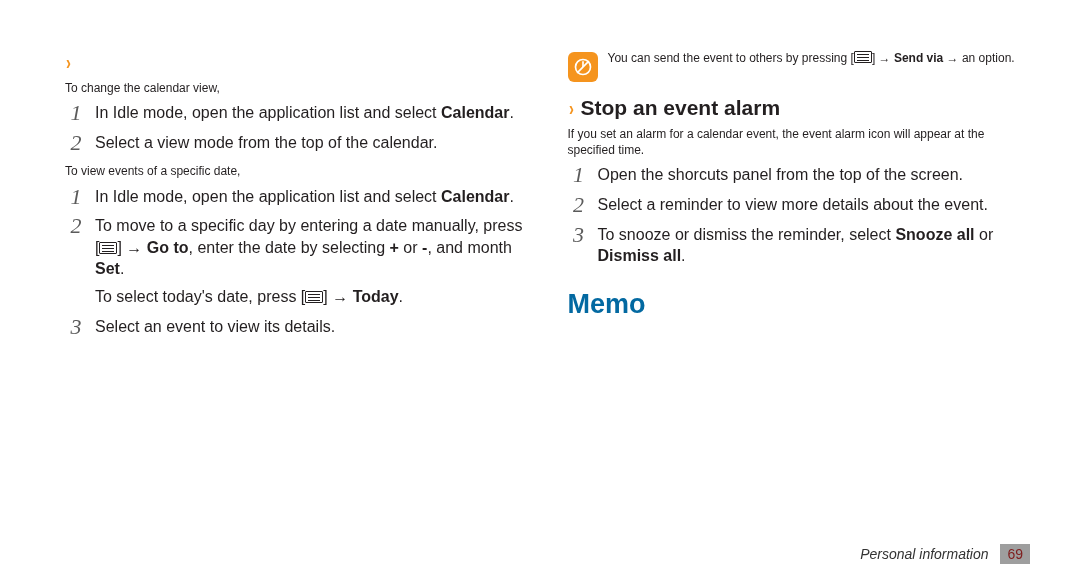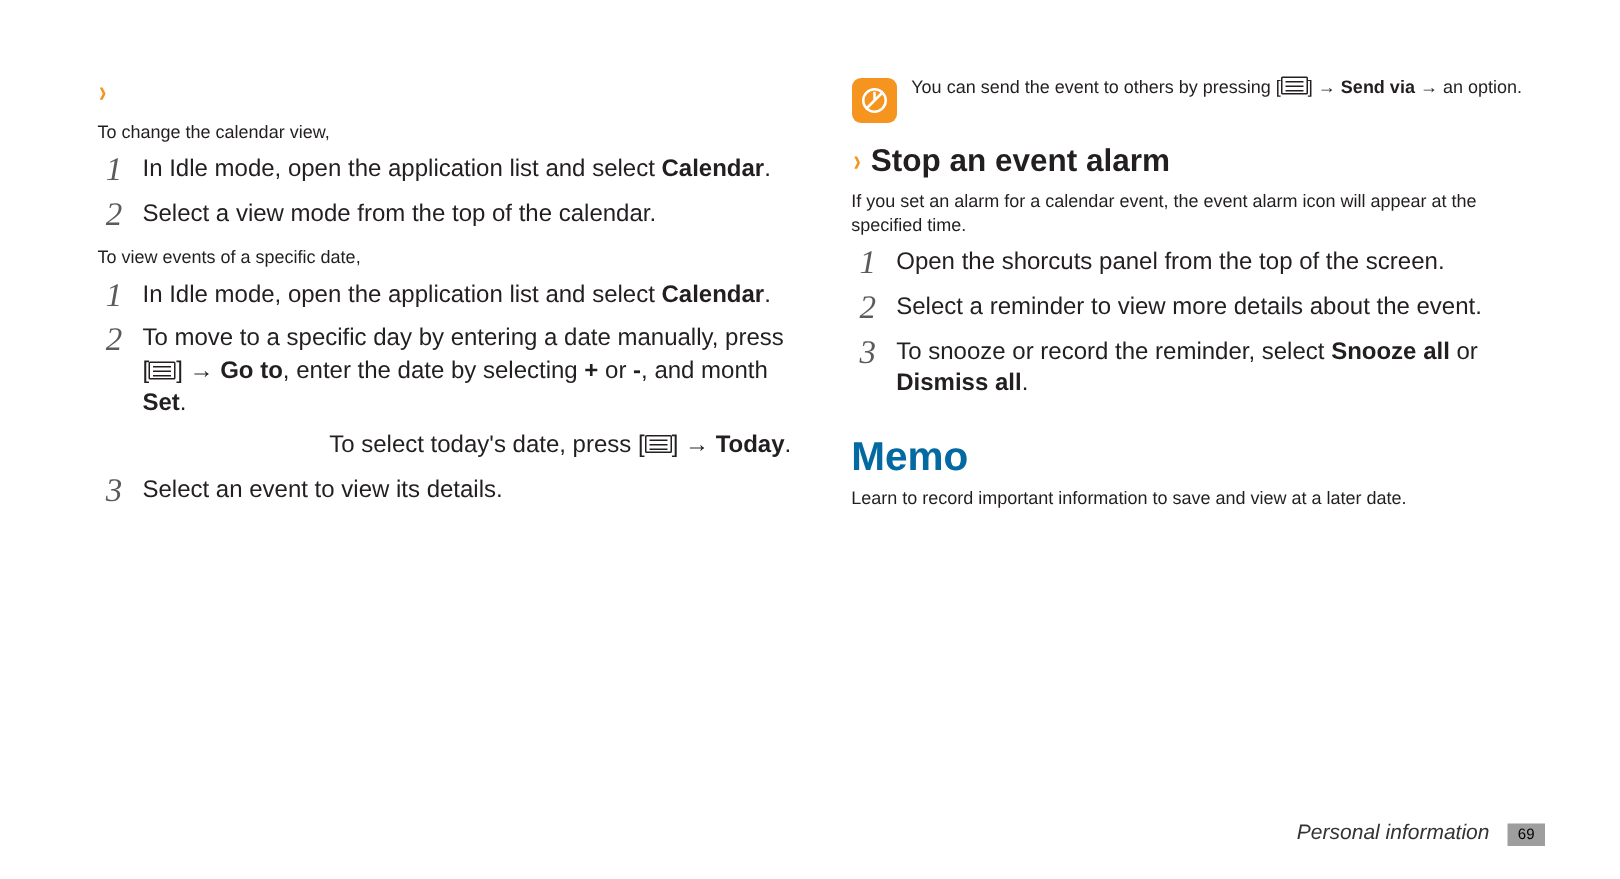--- a/index.html
+++ b/index.html
@@ -126,24 +126,24 @@
     font-size: 14px;
     color: #333;
   }
   .footer .label {
     font-style: italic;
     margin-right: 8px;
   }
   .footer .pg {
     display: inline-block;
     background: #9e9e9e;
-    color: #000000;
+    color: #7f1d1d;
     padding: 2px 7px;
     font-style: normal;
-    font-size: 10px;
+    font-size: 14px;
   }
 </style>
 </head>
 <body>
 
 <div class="page">
 
   <div class="col">
     <div class="sub-heading">
       <span class="chevron">›</span>
@@ -162,21 +162,21 @@
     <p class="intro">To view events of a specific date,</p>
 
     <ol class="num">
       <li>
         <span>In Idle mode, open the application list and select </span><span class="bold">Calendar</span><span>.</span>
       </li>
       <li>
         <div class="sub" style="margin-left:0; margin-top:6px;">
           <span>To move to a specific day by entering a date manually, press [</span><span class="menu-icon"></span><span>] → </span><span class="bold">Go to</span><span>, enter the date by selecting </span><span class="bold">+</span><span> or </span><span class="bold">-</span><span>, and month </span><span class="bold">Set</span><span>.</span>
         </div>
-        <div class="sub" style="margin-left:0;text-align:right;">
+        <div class="sub" style="margin-left:0;">
           <span>To select today's date, press [</span><span class="menu-icon"></span><span>] → </span><span class="bold">Today</span><span>.</span>
         </div>
       </li>
       <li>
         <span>Select an event to view its details.</span>
       </li>
     </ol>
   </div>
 
   <div class="col">
@@ -200,25 +200,24 @@
     <p class="intro">If you set an alarm for a calendar event, the event alarm icon will appear at the specified time.</p>
 
     <ol class="num">
       <li>
         <span>Open the shorcuts panel from the top of the screen.</span>
       </li>
       <li>
         <span>Select a reminder to view more details about the event.</span>
       </li>
       <li>
-        <span>To snooze or record the reminder, select </span><span class="bold">Snooze all</span><span> or </span><span class="bold">Dismiss all</span><span>.</span>
+        <span>To snooze or dismiss the reminder, select </span><span class="bold">Snooze all</span><span> or </span><span class="bold">Dismiss all</span><span>.</span>
       </li>
     </ol>
 
     <div class="h1">Memo</div>
-    <p class="lead">Learn to record important information to save and view at a later date.</p>
   </div>
 </div>
 
 <div class="footer">
   <span class="label">Personal information</span>
   <span class="pg">69</span>
 </div>
 
 </body></html>

